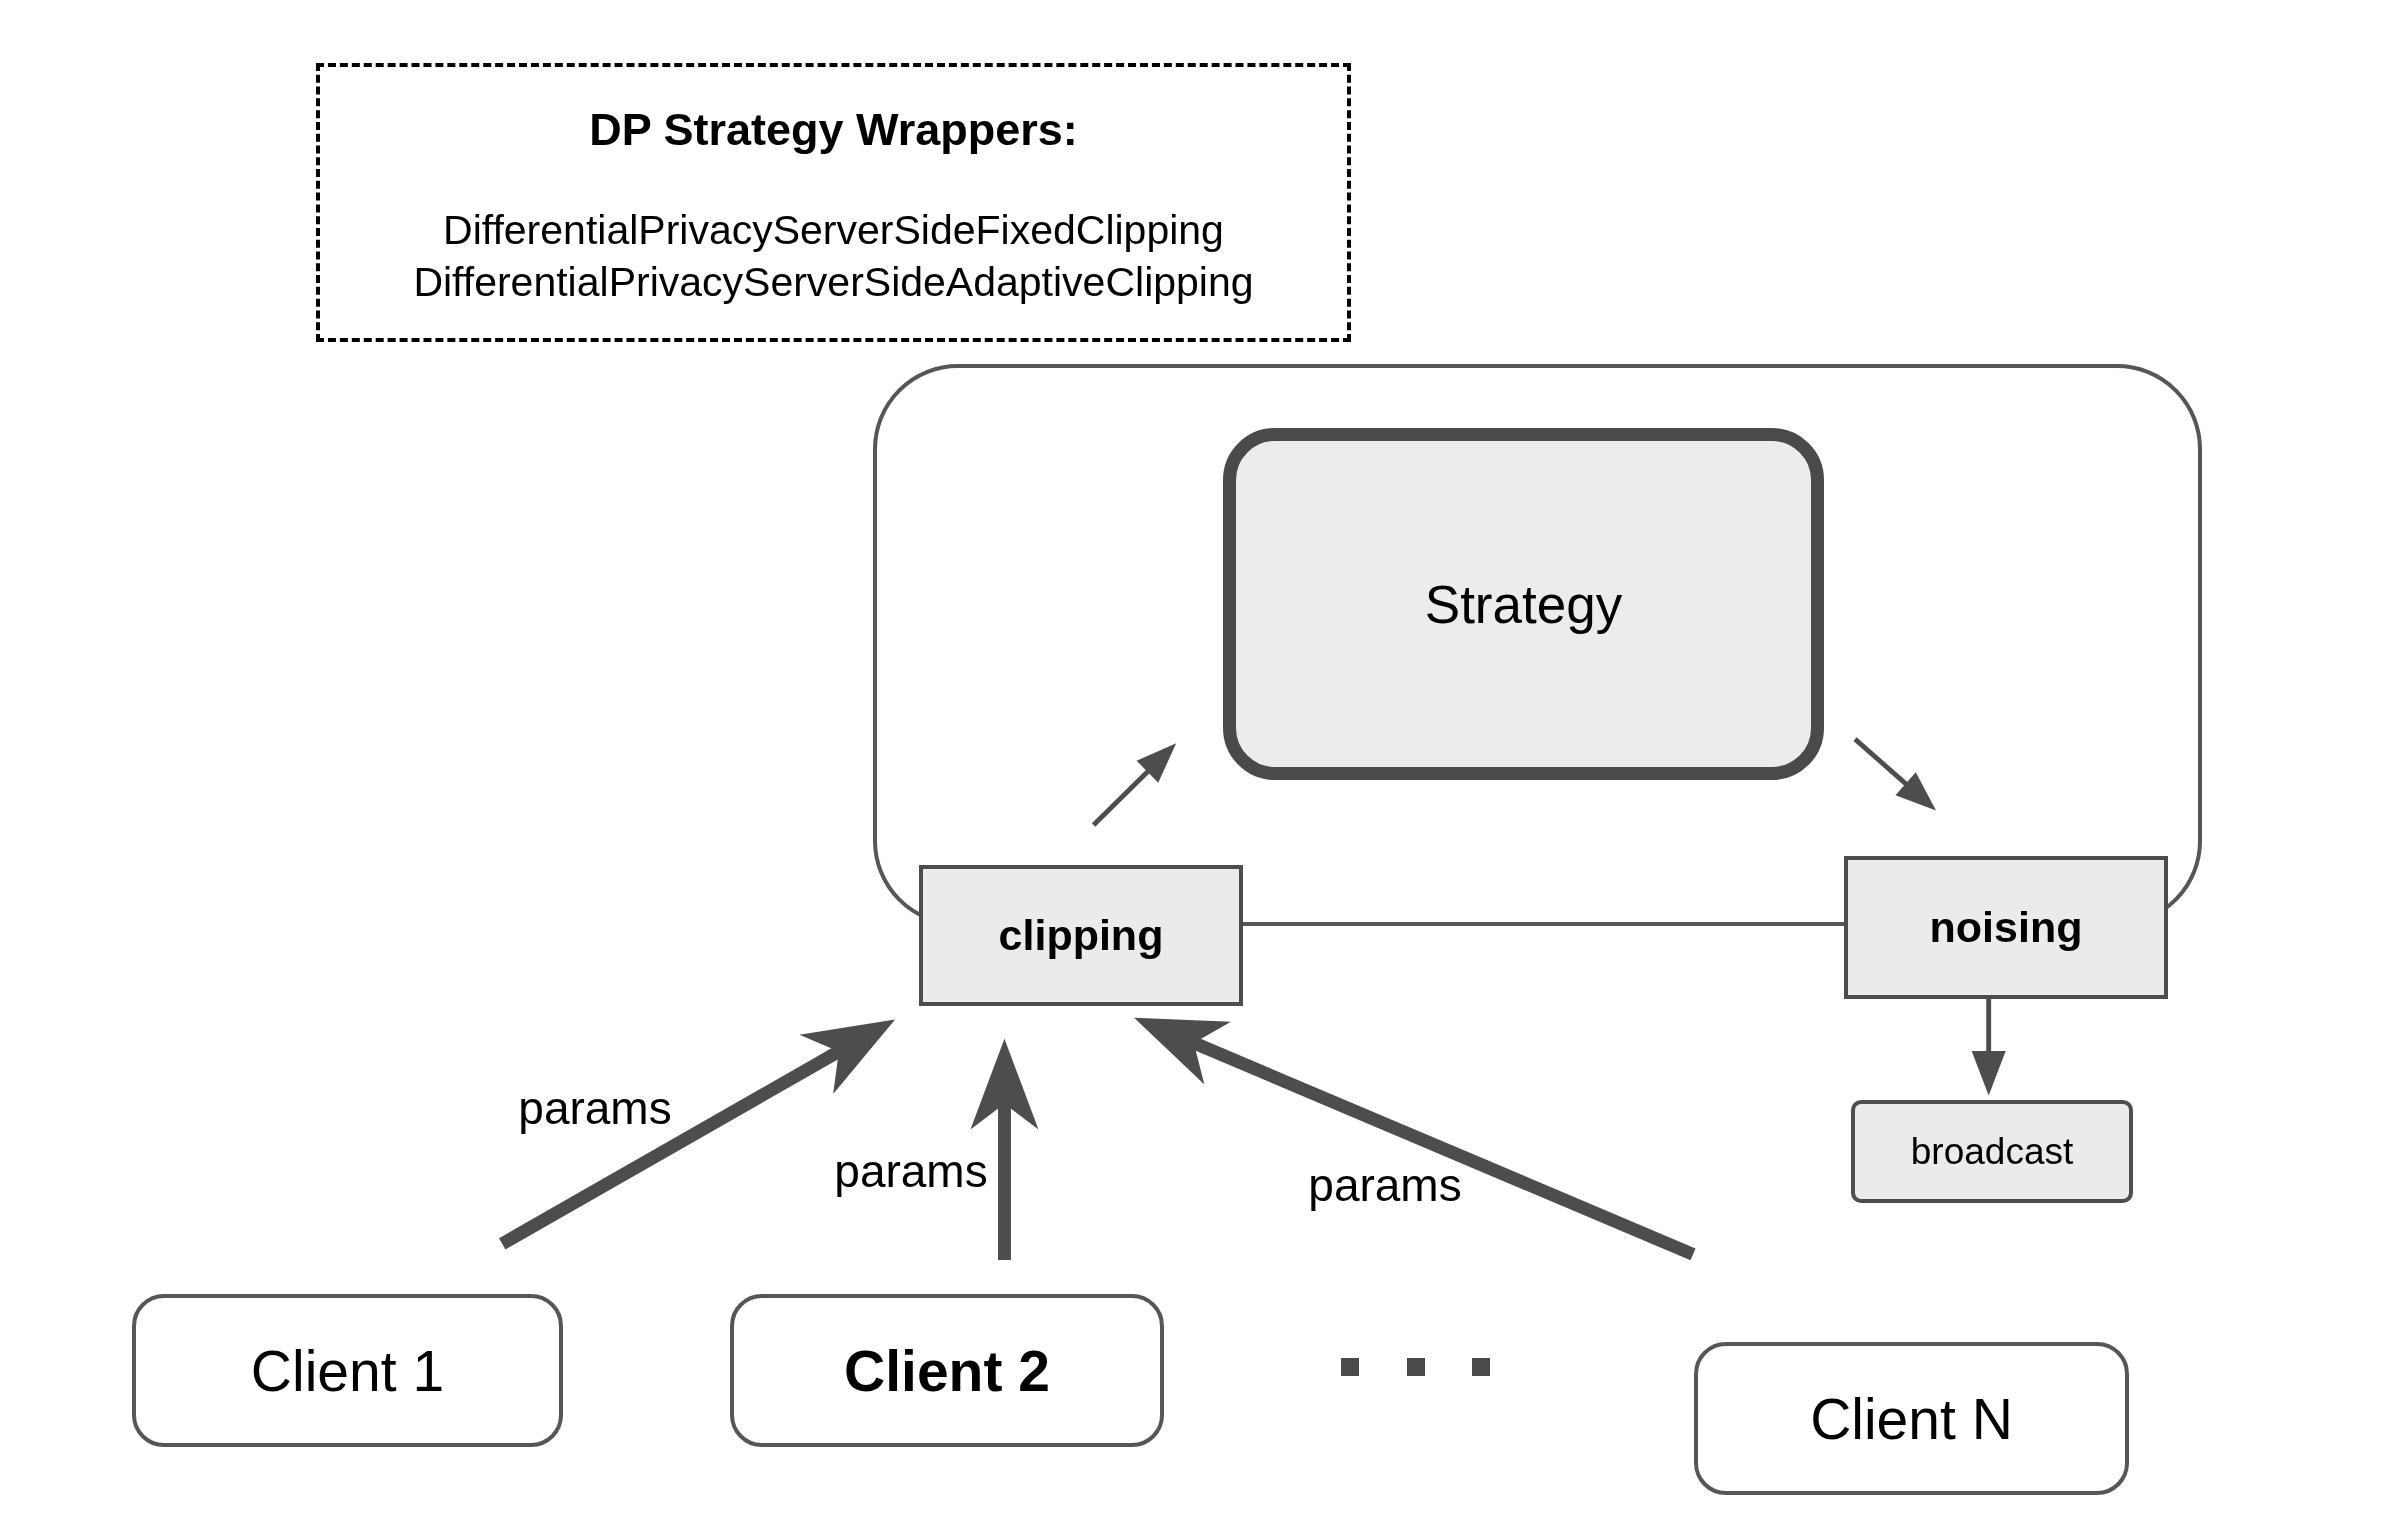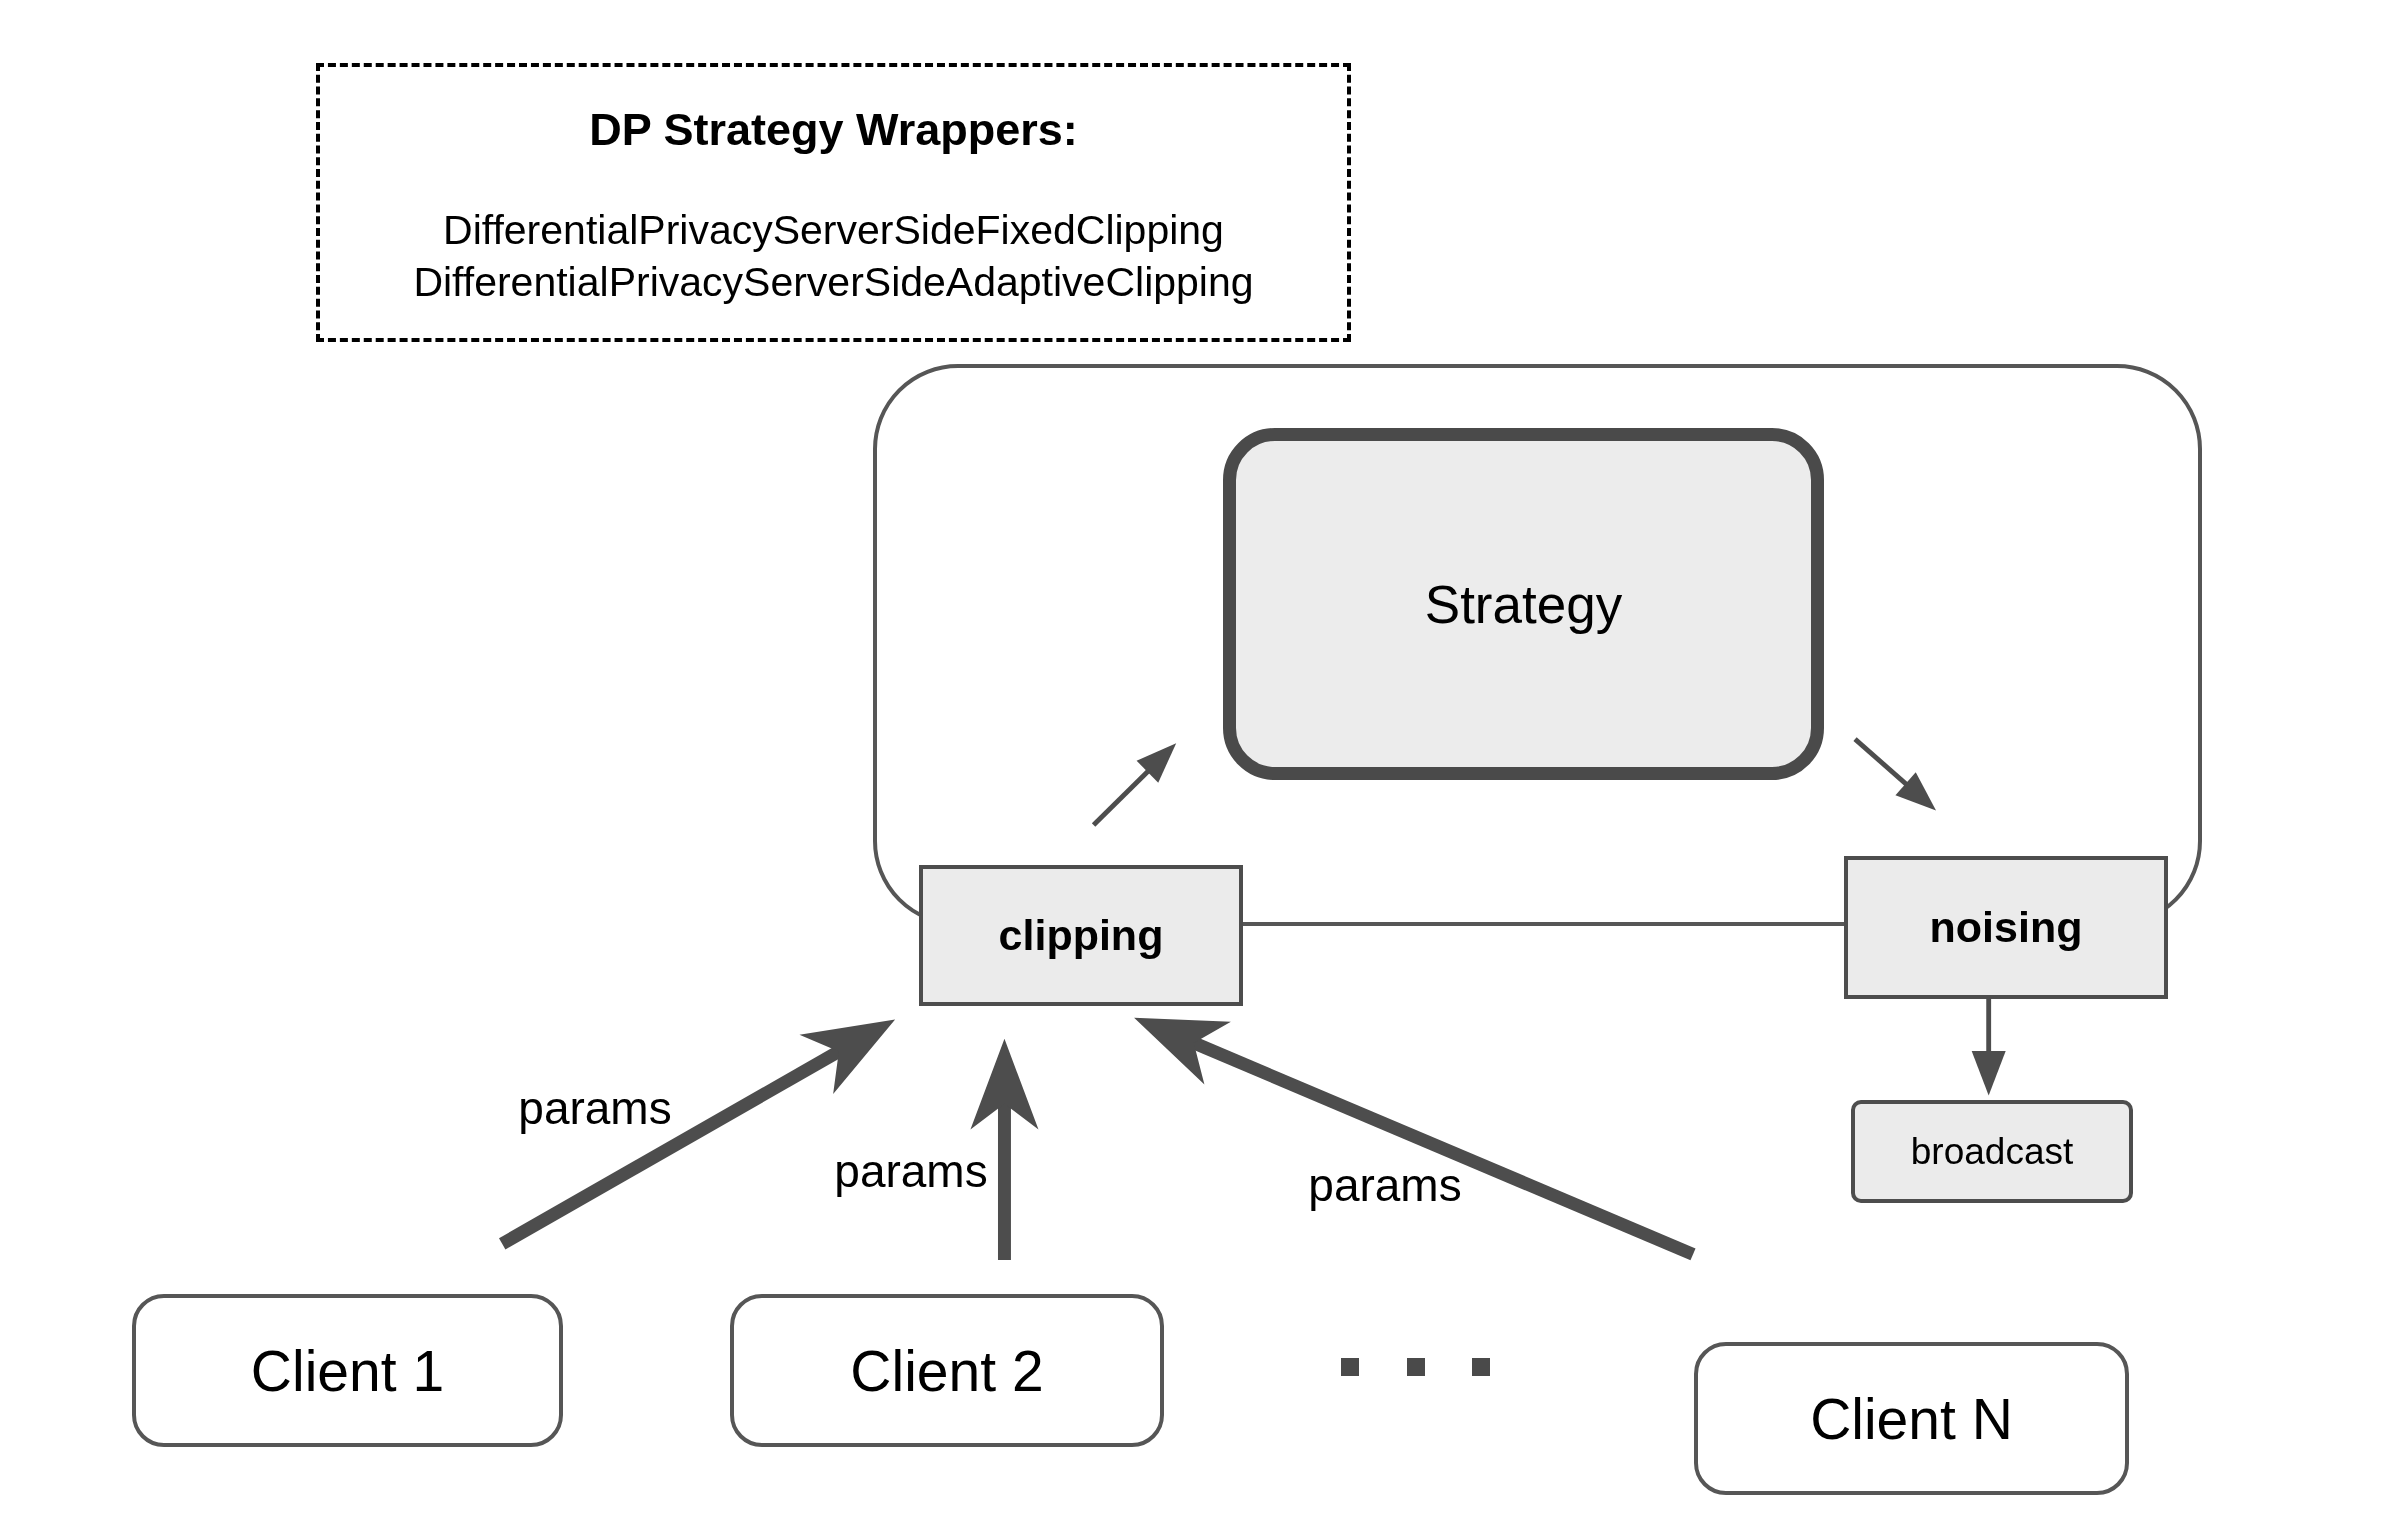--- a/index.html
+++ b/index.html
@@ -88,21 +88,21 @@
     background: #ffffff;
     border: 4.9px solid #565656;
     border-radius: 32px;
     display: flex;
     align-items: center;
     justify-content: center;
     font-size: 57px;
     z-index: 3;
   }
   #client-1 { left: 132px; }
-  #client-2 { left: 730px; width: 434px; }
+  #client-2 { left: 730px; width: 434px; font-weight: bold; }
   #client-n { left: 1694px; width: 435px; margin-top: 48px; }
 
   
   .ellipsis-dot {
     top: 1358px; width: 18px; height: 18px;
     background: #4a4a4a;
     z-index: 3;
   }
   #dot-1 { left: 1341px; }
   #dot-2 { left: 1407px; }

